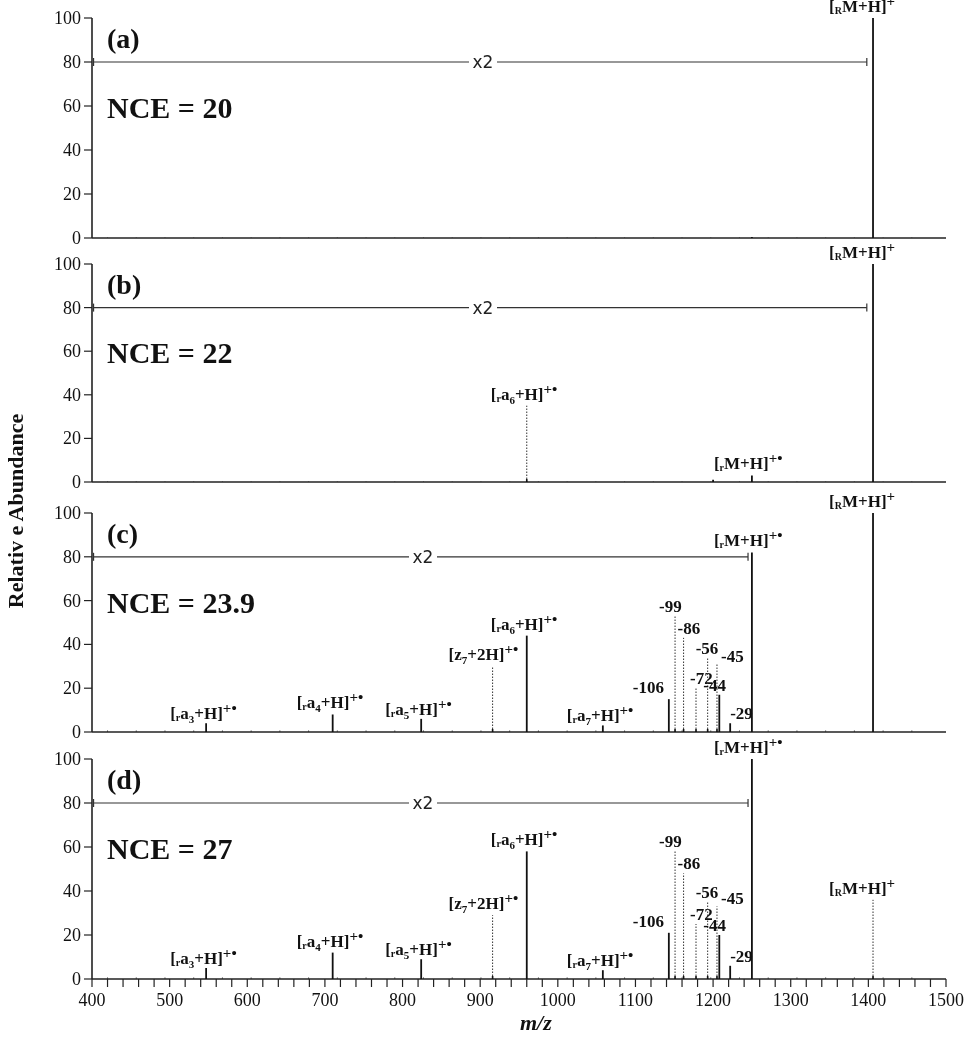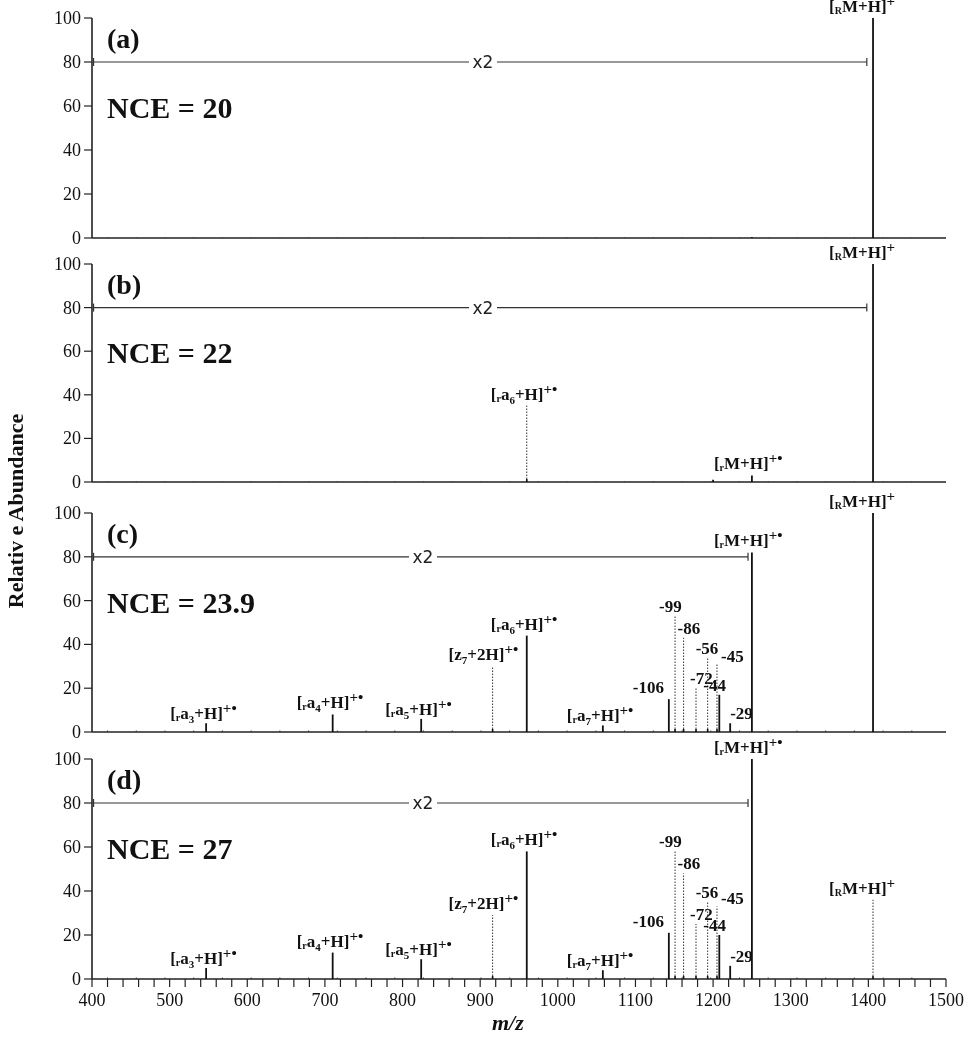--- a/index.html
+++ b/index.html
@@ -1,19 +1,19 @@
 <!DOCTYPE html>
 <html><head>
 <meta charset="utf-8">
 <style>
   html, body { margin:0; padding:0; background:#ffffff; }
   body { width:968px; height:1037px; position:relative; overflow:hidden; font-family:"Liberation Serif", serif; color:#111; }
   #chart { position:absolute; left:0; top:0; }
   .ylabel { position:absolute; left:-84px; top:498px; width:200px; text-align:center; transform:rotate(-90deg); font-weight:bold; font-size:22px; font-family:"Liberation Serif", serif; white-space:nowrap; }
-  .xlabel { position:absolute; left:492px; top:1010px; font-weight:bold; font-style:italic; font-size:22px; font-family:"Liberation Serif", serif; }
+  .xlabel { position:absolute; left:520px; top:1010px; font-weight:bold; font-style:italic; font-size:22px; font-family:"Liberation Serif", serif; }
 </style>
 </head>
 <body>
 
 <svg id="chart" width="968" height="1037" xmlns="http://www.w3.org/2000/svg">
     <g>
       <line x1="92" y1="238" x2="946" y2="238" stroke="#222" stroke-width="1.6"></line>
       <line x1="92" y1="18" x2="92" y2="238" stroke="#222" stroke-width="1.6"></line>
       <line x1="84" y1="238" x2="92" y2="238" stroke="#222" stroke-width="1.2"></line>
       <text x="81" y="244" text-anchor="end" font-size="18" font-family="Liberation Serif, serif" fill="#111">0</text>

